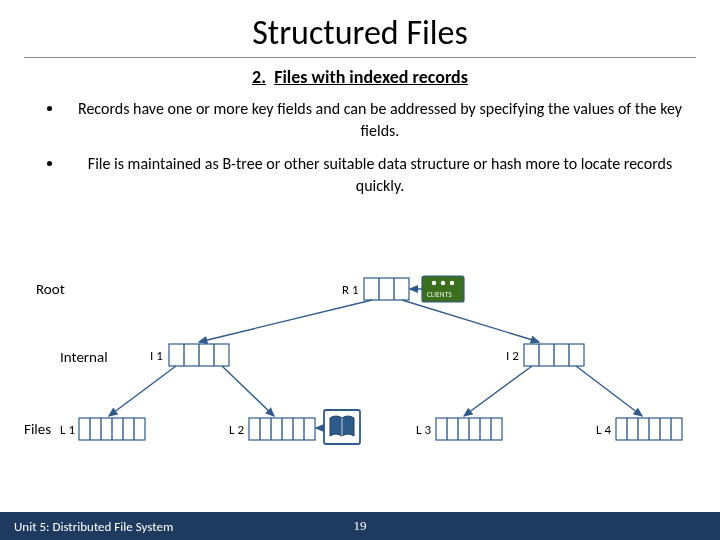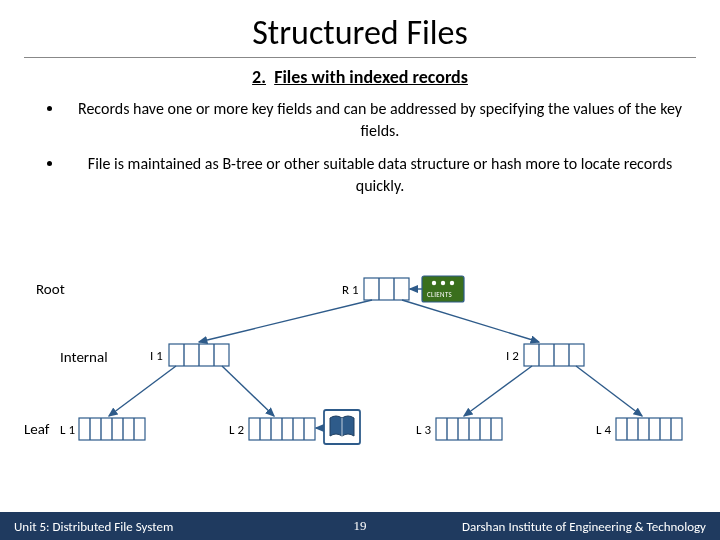--- a/index.html
+++ b/index.html
@@ -86,21 +86,21 @@
     &nbsp;<span class="txt">Files with indexed records</span>
   </p>
   <ul class="bullets">
     <li>Records have one or more key fields and can be addressed by specifying the values of the key fields.</li>
     <li>File is maintained as B-tree or other suitable data structure or hash more to locate records quickly.</li>
   </ul>
 
   <div class="diagram">
     <span class="dlabel" style="top:10px;left:12px;">Root</span>
     <span class="dlabel" style="top:78px;left:0;margin-left:36px;">Internal</span>
-    <span class="dlabel" style="top:150px;left:0;">Leaf</span>
+    <span class="dlabel" style="top:150px;left:0;">Files</span>
 
     <svg class="tree" viewBox="0 0 672 210">
       <defs>
         <marker id="ah" markerWidth="7" markerHeight="7" refX="6" refY="3" orient="auto">
           <path d="M0,0 L7,3 L0,6 Z" fill="#2e5b8a"></path>
         </marker>
       </defs>
 
       <g>
         <rect class="nodebox" x="340" y="8" width="45" height="22"></rect>
@@ -187,14 +187,13 @@
         <line class="arrow" x1="647" y1="148" x2="647" y2="170"></line>
         <text class="nodetxt" x="572" y="164">L 4</text>
       </g>
     </svg>
   </div>
 </div>
 
 <div class="footer">
   <span>Unit 5: Distributed File System</span>
   <span class="mid">19</span>
-  <span>Darshan Institute of Engineering &amp; Technology</span>
 </div>
 
 </body></html>

